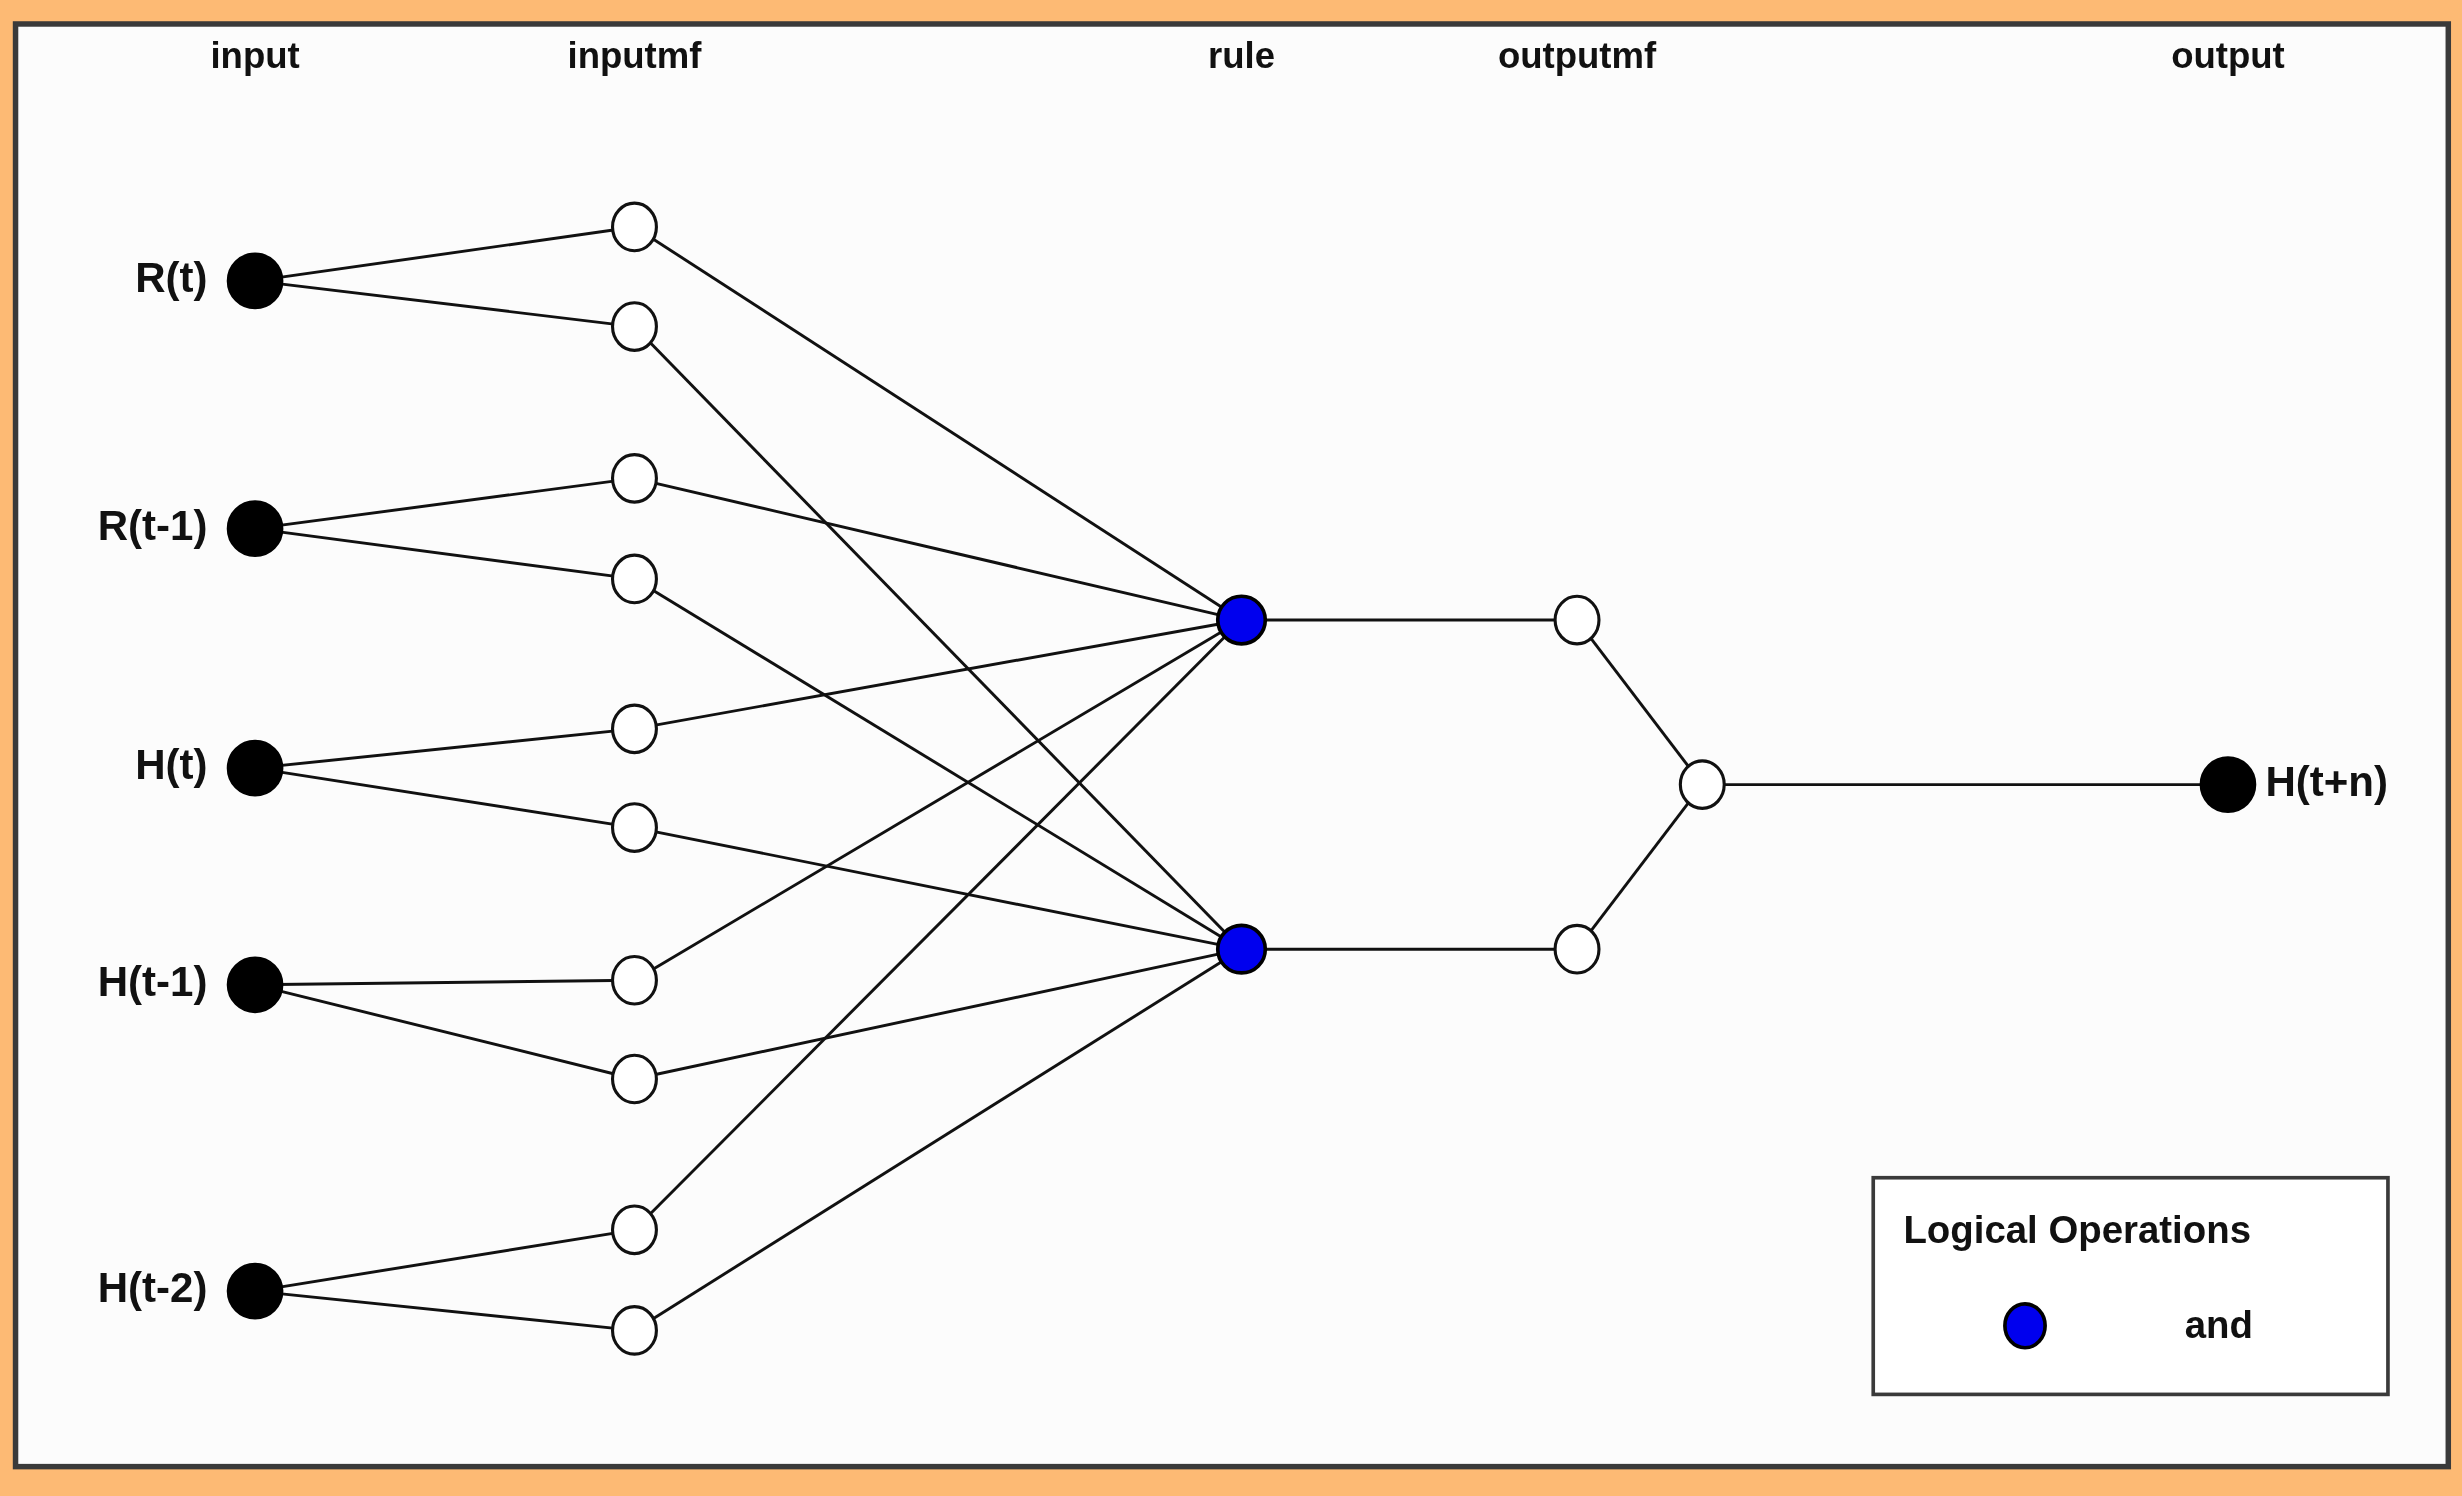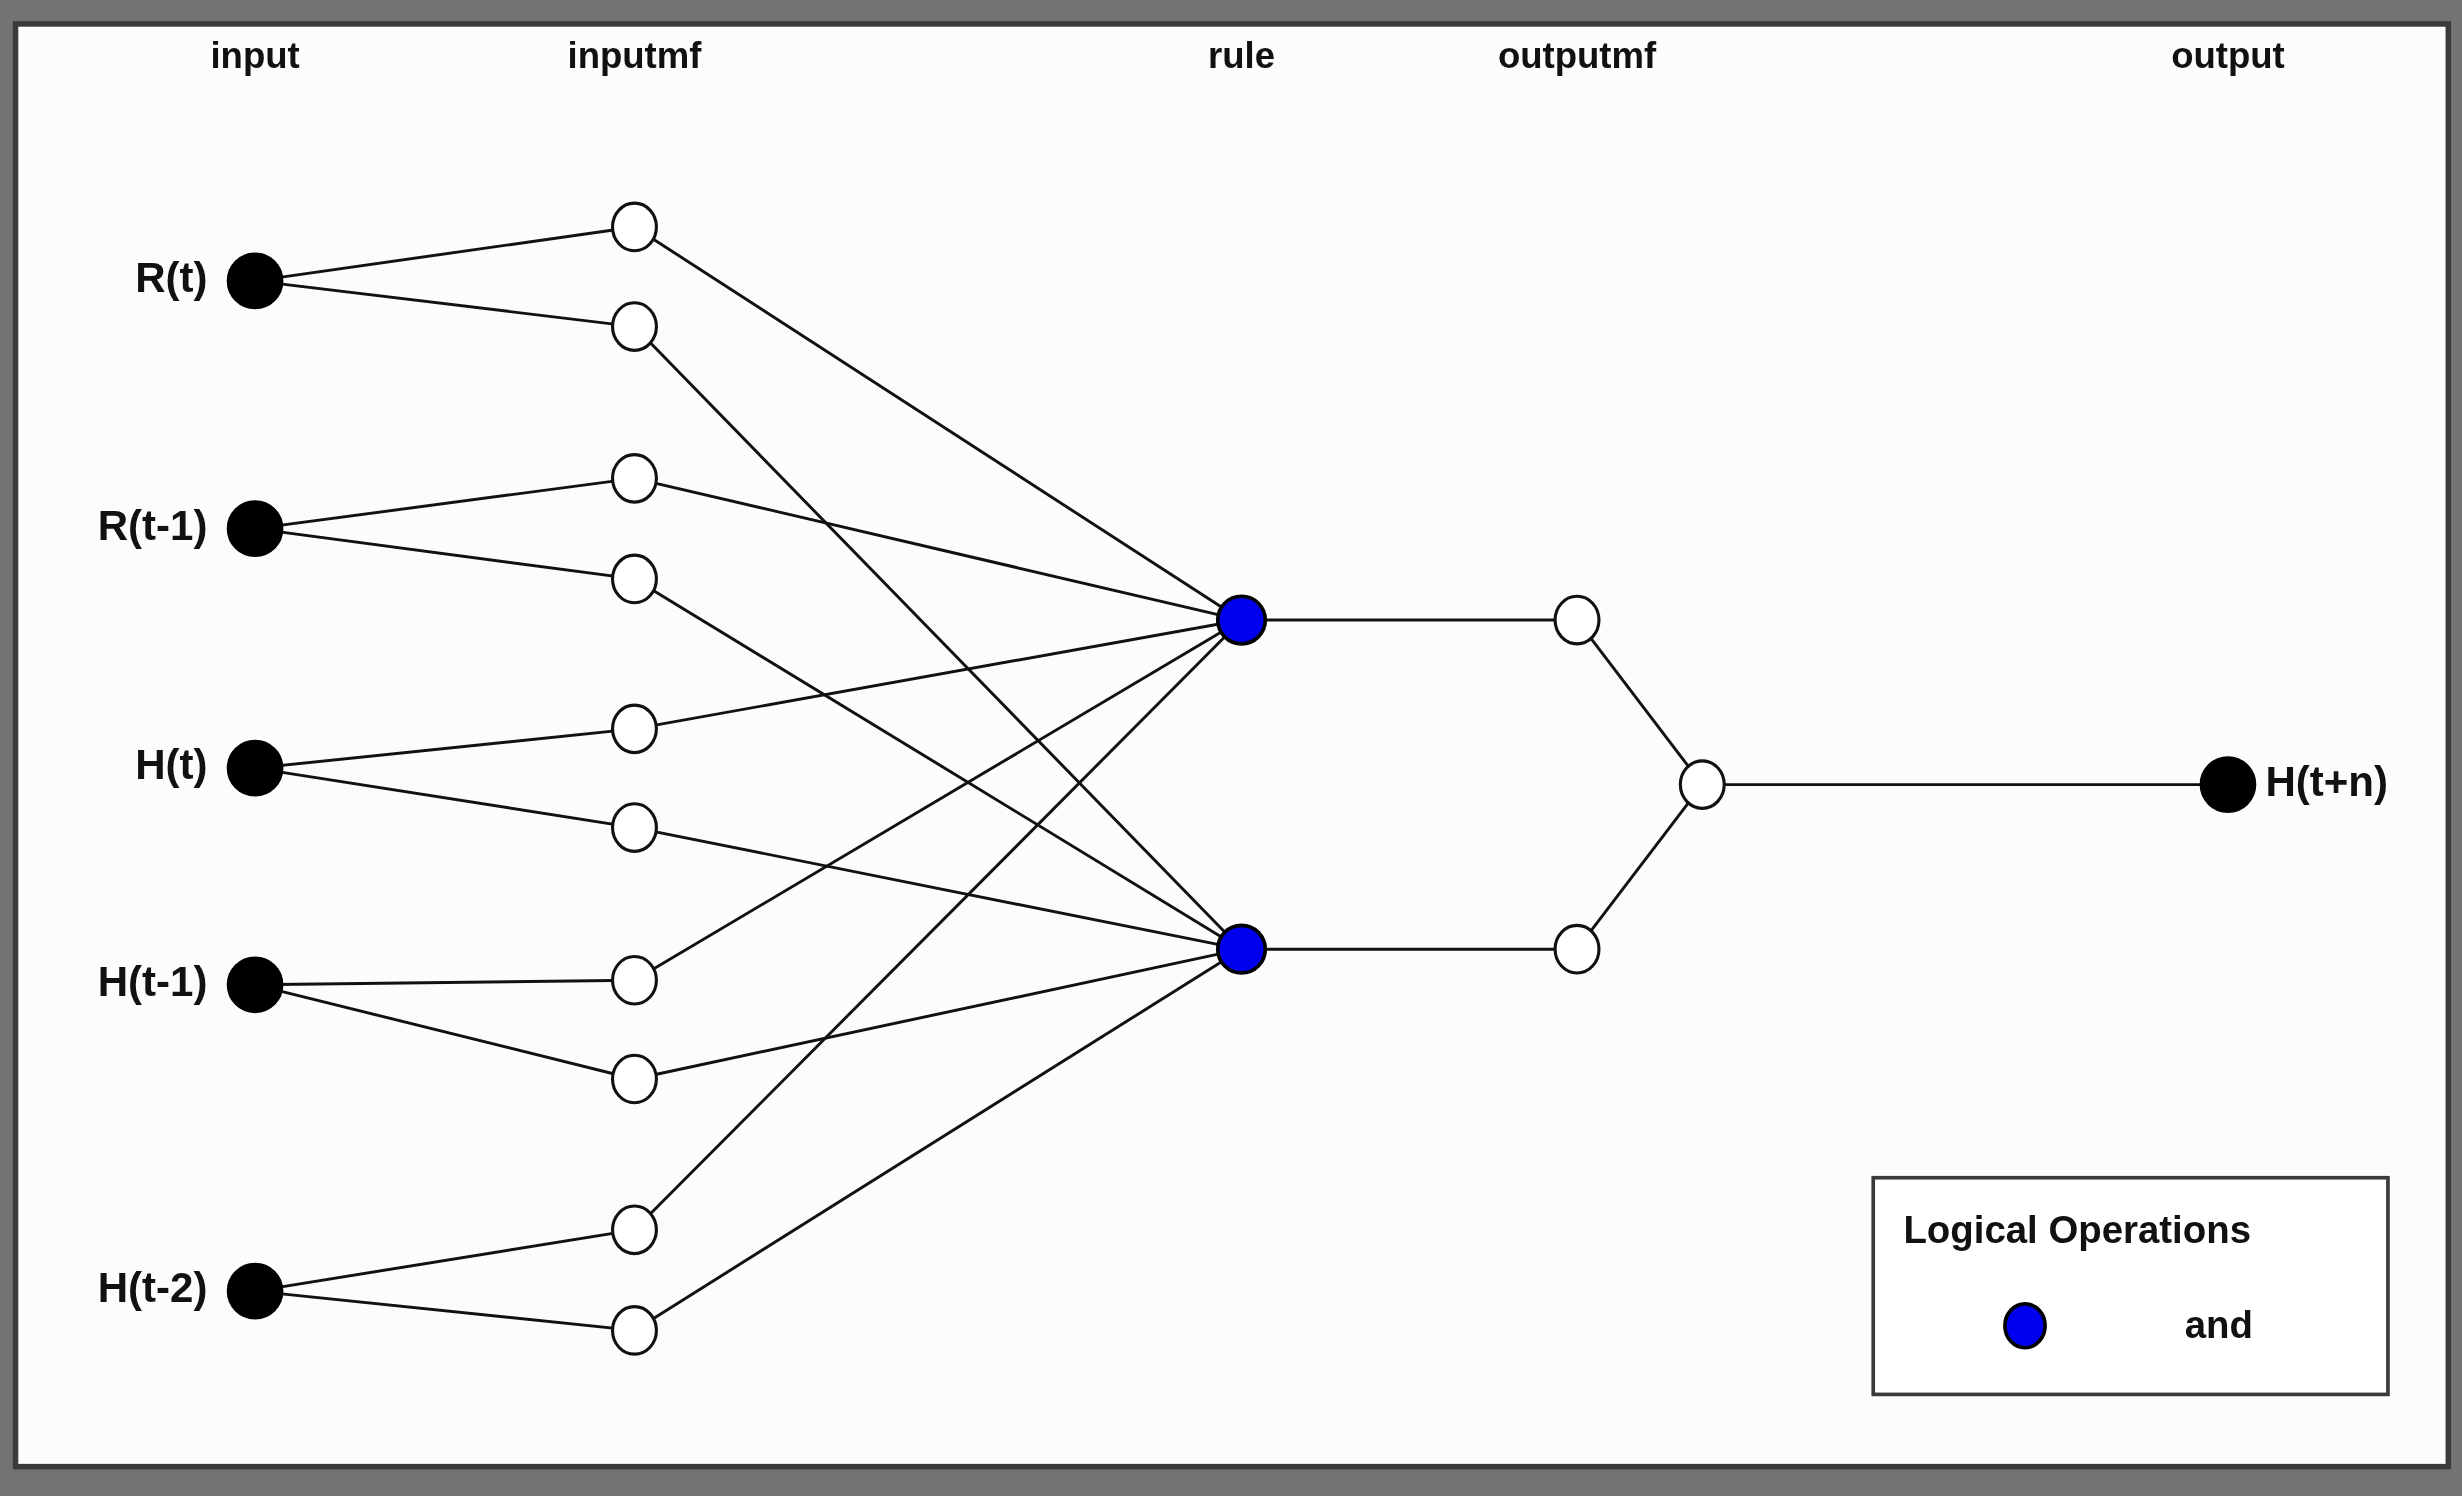--- a/index.html
+++ b/index.html
@@ -7,21 +7,21 @@
     padding: 0;
     background: #ffffff;
   }
   body {
     font-family: "Liberation Sans", sans-serif;
   }
   #stage {
     position: relative;
     width: 2462px;
     height: 1497px;
-    background: #737373;
+    background: #fdba74;
     overflow: hidden;
   }
   #diagram-svg {
     position: absolute;
     left: 0;
     top: 0;
     width: 2462px;
     height: 1497px;
     display: block;
   }

